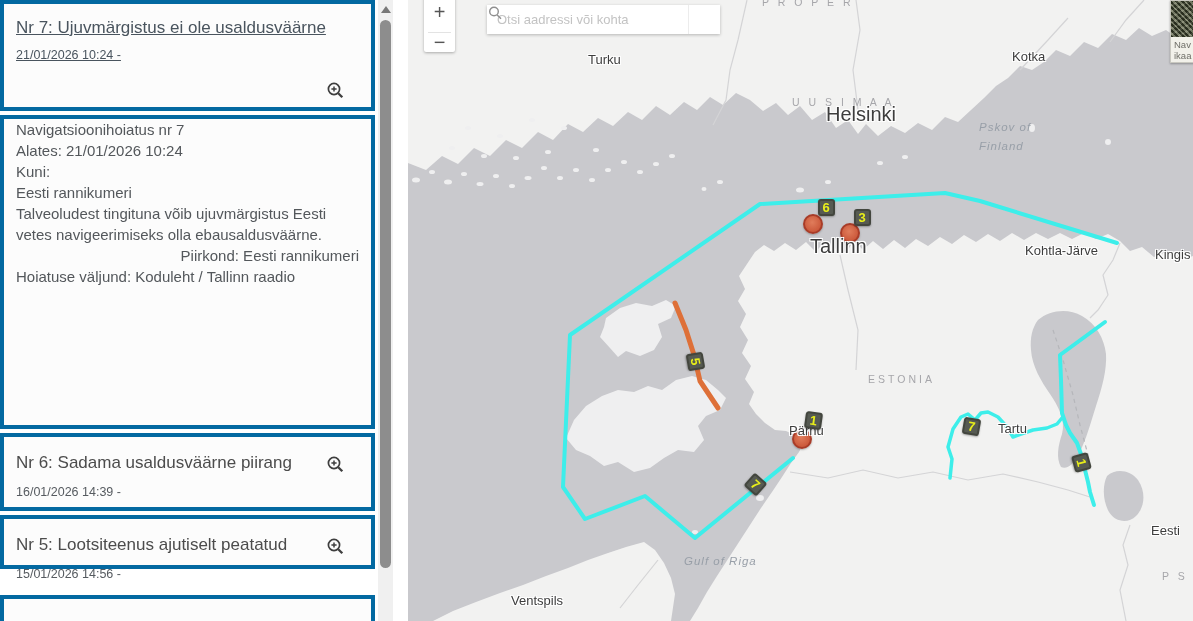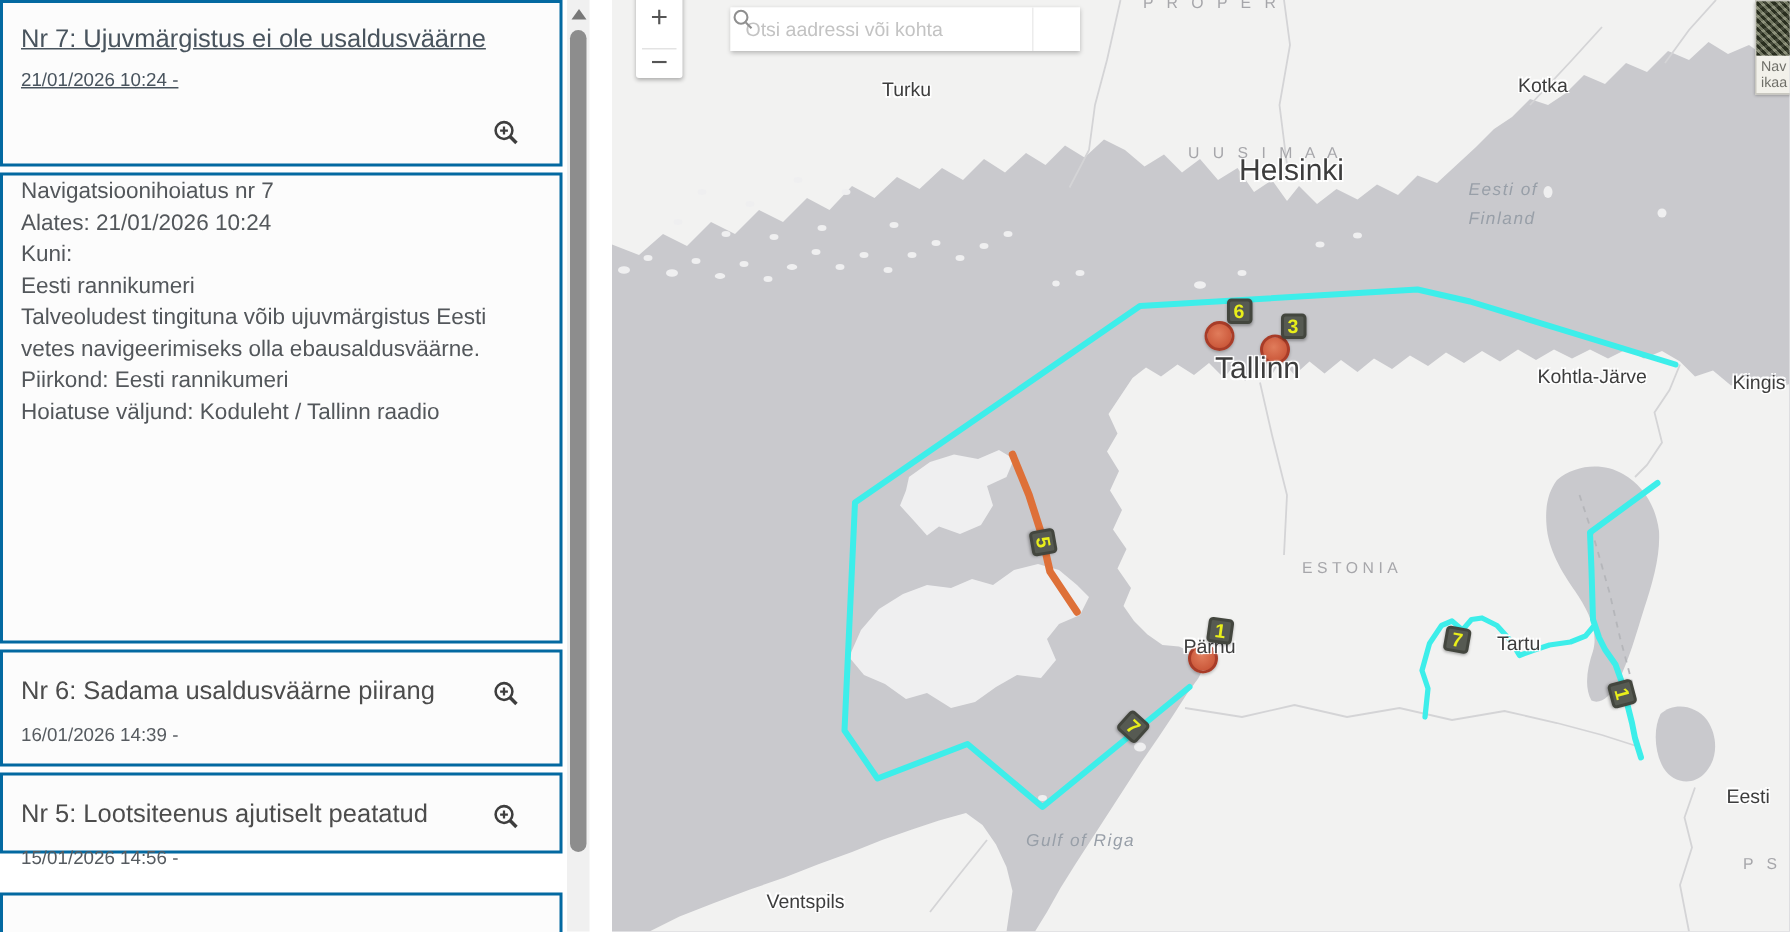--- a/index.html
+++ b/index.html
@@ -1,37 +1,37 @@
 <!DOCTYPE html>
 <html><head>
 <meta charset="utf-8">
 <style>
   * { box-sizing: border-box; margin: 0; padding: 0; }
   html,body { width:1193px; height:621px; overflow:hidden; background:#fff;
     font-family:"Liberation Sans", sans-serif; }
 
   
   .sidebar { position:absolute; left:0; top:0; width:408px; height:621px; background:#fff; }
-  .card { position:absolute; left:0; width:375px; background:#fcfcfc; border:2px solid #0369a1; }
+  .card { position:absolute; left:0; width:375px; background:#fcfcfc; border:4px solid #0369a1; }
   .card-header { top:0; height:111px; }
   .card-detail { top:115px; height:314px; }
   .card-item1 { top:433px; height:78px; }
   .card-item2 { top:515px; height:54px; }
   .card-item3 { top:595px; height:40px; }
   .warn-title-link { display:inline-block; margin:14px 0 0 12px; font-size:17px; color:#49545e;
     text-decoration:underline; cursor:pointer; }
   .warn-date-link { display:block; margin:10px 0 0 12px; font-size:12.5px; color:#49545e;
     text-decoration:underline; cursor:pointer; width:max-content; }
   .zoomicon { position:absolute; right:26px; width:19px; height:19px; cursor:pointer; }
   .card-header .zoomicon { top:77px; }
   .card-item1 .zoomicon, .card-item2 .zoomicon { top:18px; }
   .detail-text { padding:0 12px; font-size:15px; line-height:21px; color:#53575b; }
   .detail-text p { margin:0; }
   .p1{margin-top:26px;} .p2{margin-top:12px;} .p4{margin-top:39px;}
-  .p6{margin-top:28px;} .p7{margin-top:21px;}
+  .p6{margin-top:28px;text-align:right;} .p7{margin-top:21px;}
   .item-title { display:block; margin:16px 0 0 12px; font-size:17px; color:#4c4c4c; width:310px; }
   .item-date { display:block; margin:12px 0 0 12px; font-size:12.5px; color:#565b60; }
 
   
   .sb-track { position:absolute; left:378px; top:0; width:15px; height:621px; background:#f0f0f0; }
   .sb-up { position:absolute; left:381px; top:6px; width:0; height:0; cursor:pointer;
     border-left:5px solid transparent; border-right:5px solid transparent; border-bottom:7px solid #787878; }
   .sb-thumb { position:absolute; left:380px; top:20px; width:11px; height:548px; background:#8d8d8d;
     border-radius:6px; cursor:pointer; }
 
@@ -247,21 +247,21 @@
       <div class="marker" style="left: 395px; top: 214px;"></div>
       <div class="marker" style="left: 432px; top: 223px;"></div>
       <div class="marker" style="left: 384px; top: 429px;"></div>
     </div>
   <div id="label-layer">
       <div class="mlabel city" style="left: 180px; top: 52px;">Turku</div>
       <div class="mlabel city-lg" style="left: 418px; top: 103px;">Helsinki</div>
       <div class="mlabel city" style="left: 604px; top: 49px;">Kotka</div>
       <div class="mlabel region" style="left: 384px; top: 68px; margin-top: 28px;">U U S I M A A</div>
       <div class="mlabel region" style="left: 354px; top: -4px;">P R O P E R</div>
-      <div class="mlabel sea" style="left: 571px; top: 121px;">Eesti of</div>
+      <div class="mlabel sea" style="left: 571px; top: 121px;">Pskov of</div>
       <div class="mlabel sea" style="left: 571px; top: 140px;">Finland</div>
       <div class="mlabel city-lg" style="left: 402px; top: 235px;">Tallinn</div>
       <div class="mlabel city" style="left: 617px; top: 243px;">Kohtla-Järve</div>
       <div class="mlabel city" style="left: 747px; top: 247px;">Kingis</div>
       <div class="mlabel region" style="left: 460px; top: 373px;">ESTONIA</div>
       <div class="mlabel city" style="left: 590px; top: 421px;">Tartu</div>
       <div class="mlabel city" style="left: 381px; top: 423px;">Pärnu</div>
       <div class="mlabel sea" style="left: 276px; top: 555px;">Gulf of Riga</div>
       <div class="mlabel city" style="left: 103px; top: 593px;">Ventspils</div>
       <div class="mlabel city" style="left: 743px; top: 523px;">Eesti</div>

